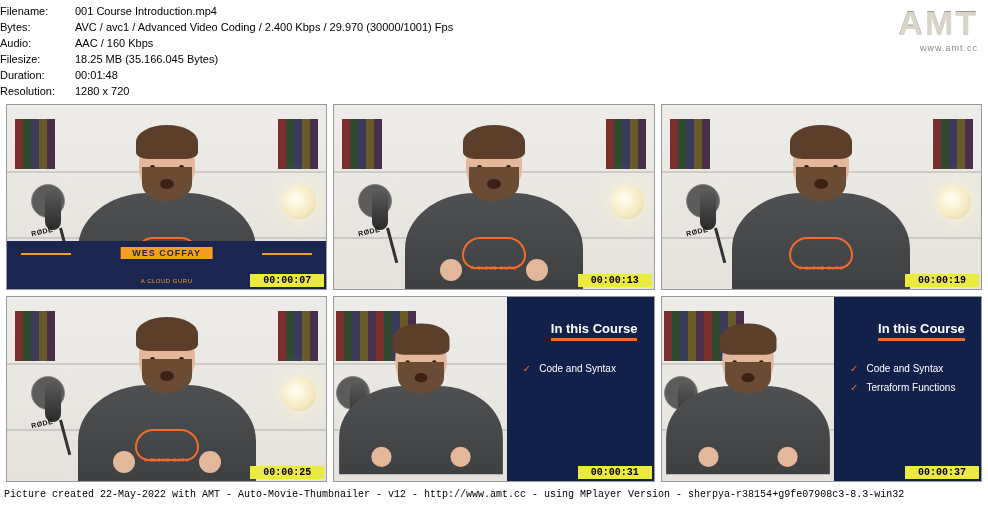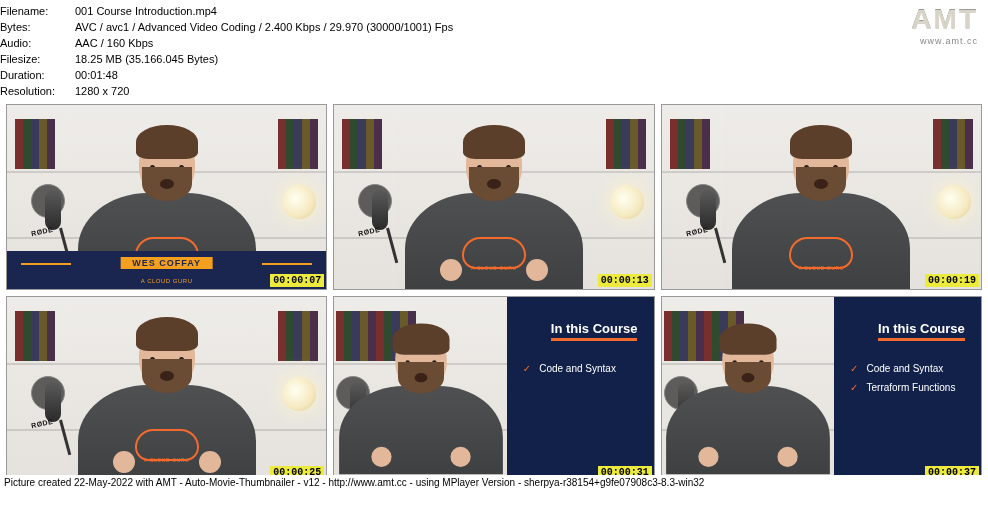--- a/index.html
+++ b/index.html
@@ -22,21 +22,21 @@
     .info-label { width: 75px; }
     .info-val { flex: 1; }
     .logo {
       position: absolute;
       top: 4px;
       right: 10px;
       text-align: right;
     }
     .logo-big {
       font-family: "Arial Black", sans-serif;
-      font-size: 28px;
+      font-size: 34px;
       font-weight: 900;
       letter-spacing: 2px;
       color: #d8d4c8;
       text-shadow: 0 1px 0 #fff, 0 -1px 0 #999;
     }
     .logo-small {
       font-size: 9px;
       color: #888;
       letter-spacing: 1px;
     }
@@ -236,21 +236,21 @@
       height: 22px;
       border-radius: 50%;
       background: #e3b89a;
       bottom: 8px;
     }
     .hand.left { left: 36px; }
     .hand.right { right: 36px; }
     .lower-third {
       position: absolute;
       left: 0; right: 0; bottom: 0;
-      height: 38px;
+      height: 48px;
       background: #1a2550;
     }
     .lt-name {
       position: absolute;
       left: 50%;
       transform: translateX(-50%);
       top: 6px;
       background: #f4a01e;
       color: #1a2550;
       padding: 1px 12px;
@@ -277,21 +277,21 @@
     .lt-line.l { left: 14px; }
     .lt-line.r { right: 14px; }
     .timestamp {
       position: absolute;
       right: 2px;
       bottom: 2px;
       background: #ecea3c;
       color: #000;
       font-size: 10px;
       font-weight: bold;
-      padding: 1px 3px;
+      padding: 1px 13px;
       font-family: "Courier New", monospace;
     }
     .course-panel {
       position: absolute;
       right: 0;
       top: 0;
       bottom: 0;
       width: 46%;
       background: #11214a;
       color: #fff;
@@ -319,27 +319,28 @@
     }
     .half .person {
       left: 27%;
       transform: translateX(-50%) scale(0.92);
     }
     .half .mic { left: 6px; }
     .half .books.b1 { left: 2px; }
     .half .books.b2 { left: 42px; right: auto; }
     .footer {
       position: absolute;
-      bottom: 16px;
+      bottom: 4px;
       left: 0;
       right: 0;
       font-size: 10px;
       padding: 2px 4px;
       color: #000;
       background: #fff;
+      font-family: Liberation Mono, monospace;
     }
   </style>
 </head>
 <body>
 
 <div class="info-block">
   <div class="info-row">
       <span class="info-label">Filename:</span>
       <span class="info-val">001 Course Introduction.mp4</span>
     </div>

